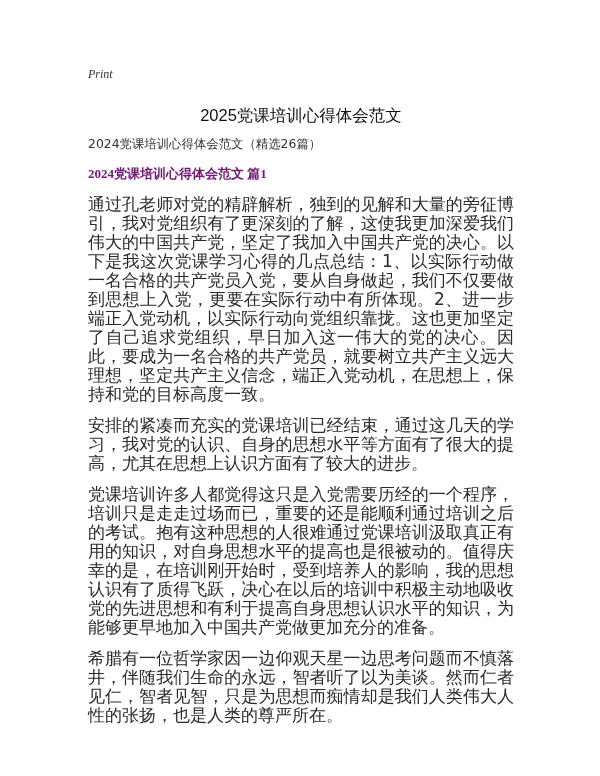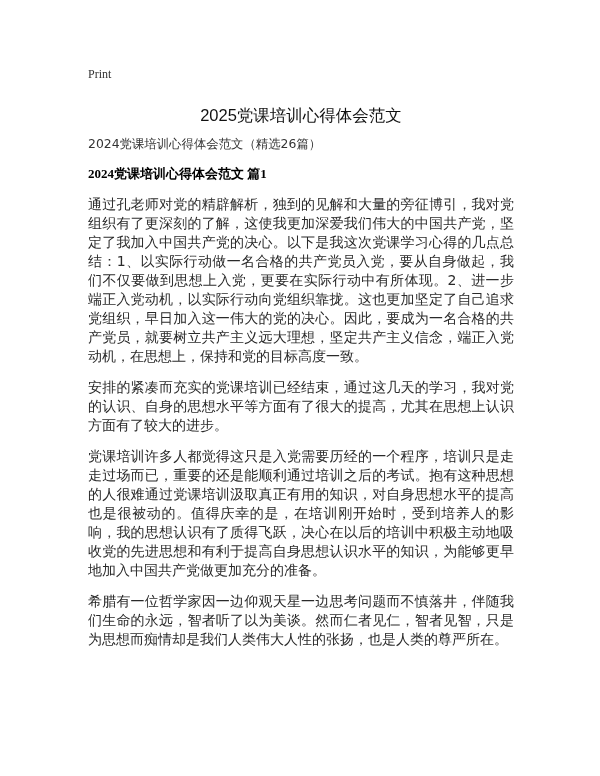--- a/index.html
+++ b/index.html
@@ -1,26 +1,26 @@
 <!DOCTYPE html>
 <html><head>
 <meta charset="utf-8">
 <style>
   html, body { margin: 0; padding: 0; background: #ffffff; }
   body { width: 600px; height: 776px; overflow: hidden; position: relative;
          font-family: "DejaVu Sans", "Liberation Sans", sans-serif; color: #222; }
   .page { position: absolute; left: 88px; top: 66px; width: 426px; }
   .print { font-family: "Liberation Serif", serif; font-size: 12px; color: #333;
-           height: 16px; line-height: 16px; margin-bottom: 22px; }
+           height: 16px; line-height: 16px; margin-bottom: 22px; font-style: italic; }
   .title { text-align: center; font-size: 16.5px; line-height: 22px; color: #111;
            margin-bottom: 9px; font-family: Liberation Sans, sans-serif; }
   .subtitle { font-size: 12.4px; line-height: 18px; color: #333; margin-bottom: 12px; }
   .section-heading { font-family: "Liberation Serif", "DejaVu Serif", serif; font-weight: bold;
-                     font-size: 13px; line-height: 18px; color: #000000; margin-bottom: 12px; }
-  .para { font-size: 14px; line-height: 19px; color: #2a2a2a; margin: 0 0 12px 0;
+                     font-size: 13px; line-height: 18px; color: #701a75; margin-bottom: 12px; }
+  .para { font-size: 17px; line-height: 19px; color: #2a2a2a; margin: 0 0 12px 0;
           text-align: justify; word-break: break-all; }
 </style>
 </head>
 <body>
 
 <div class="page">
   <div class="print">Print</div>
   <div class="title">2025党课培训心得体会范文</div>
   <div class="subtitle">2024党课培训心得体会范文（精选26篇）</div>
 

